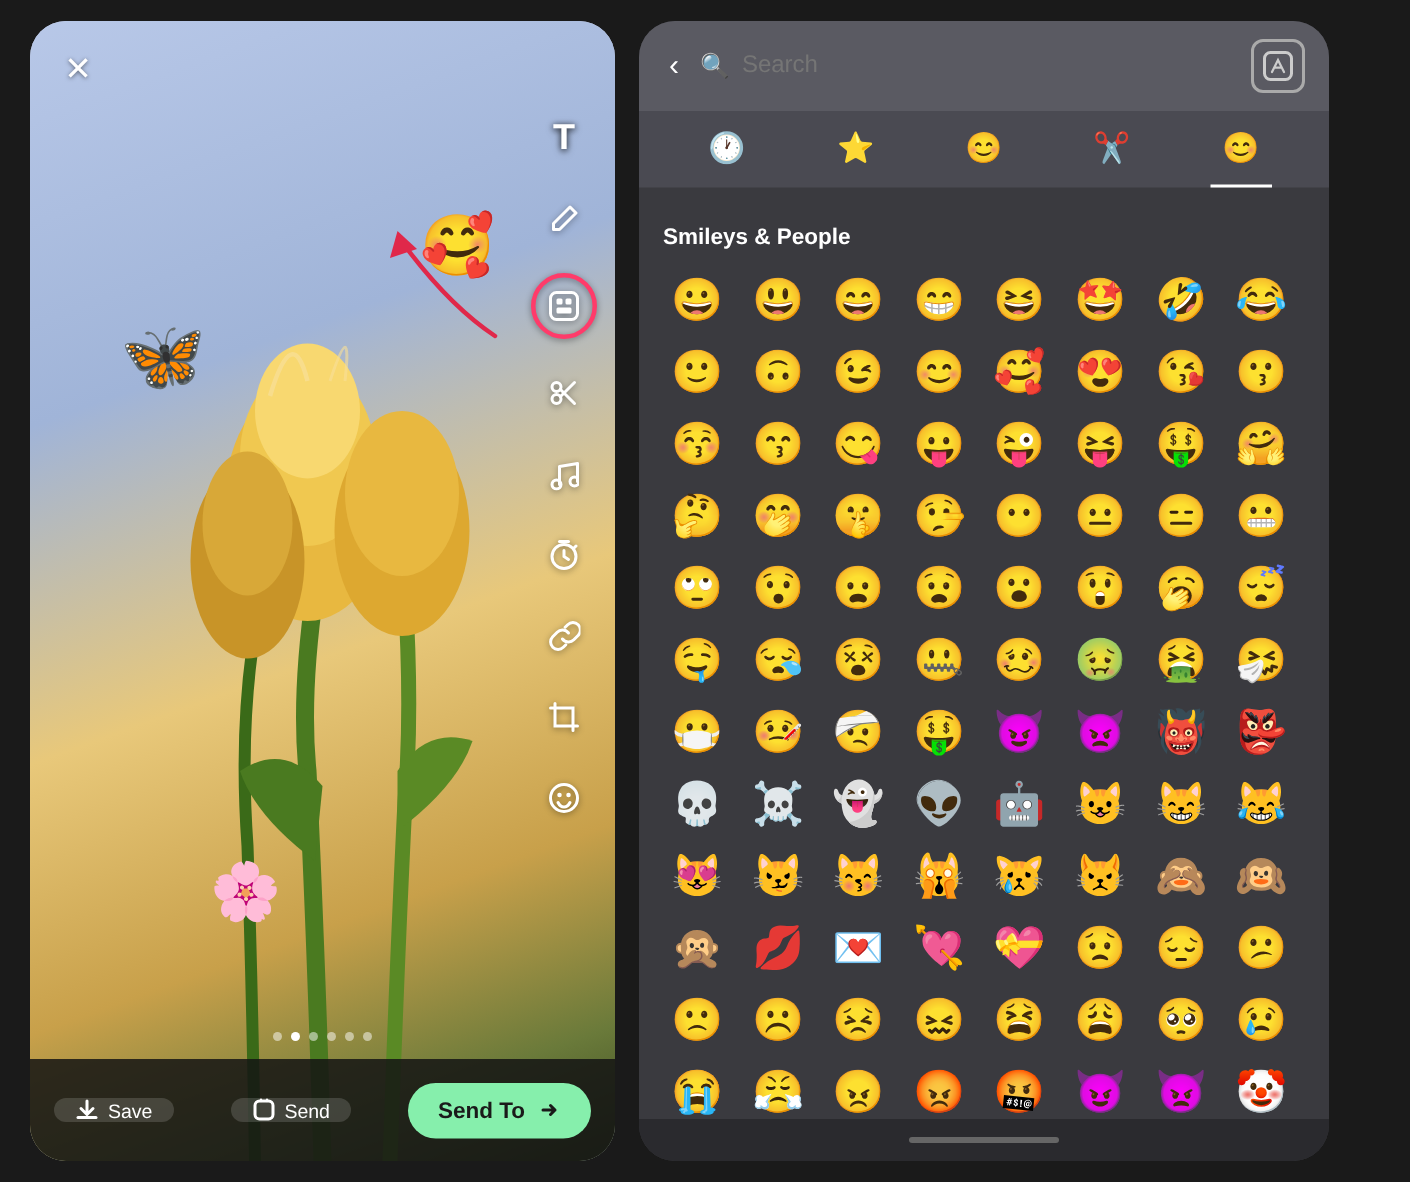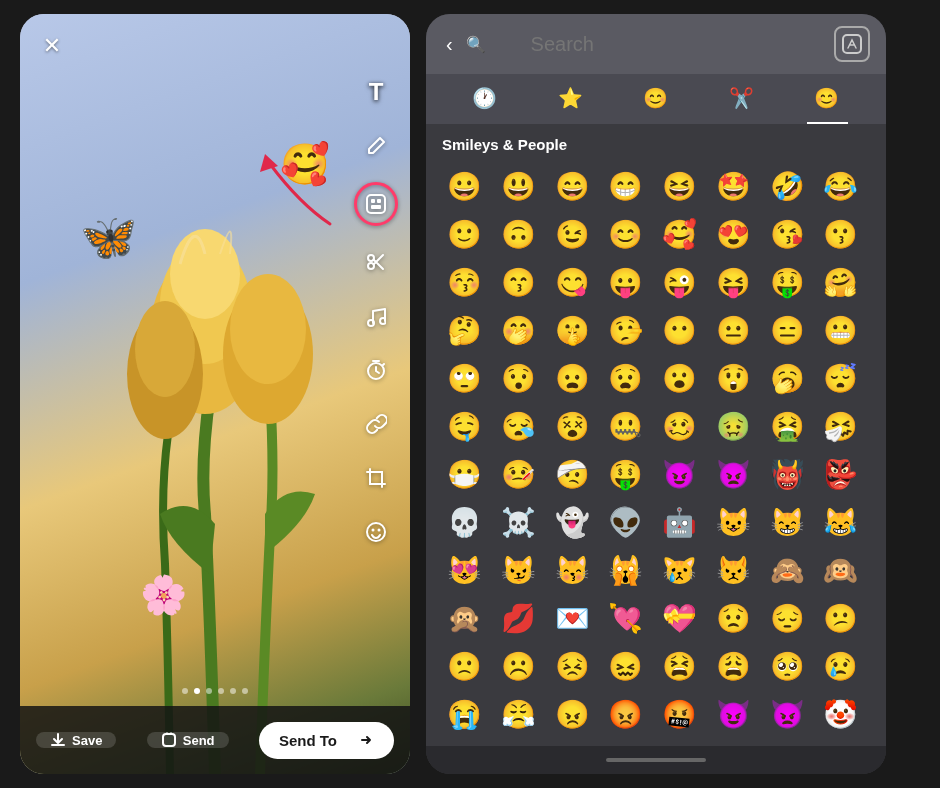--- a/index.html
+++ b/index.html
@@ -155,34 +155,34 @@
     }
     .bottom-btn {
       display: flex;
       align-items: flex-end;
       gap: 6px;
       background: rgba(255,255,255,0.15);
       border-radius: 20px;
       padding: 0 14px;
       color: white;
       font-size: 13px;
-      font-weight: 700;
+      font-weight: 400;
       cursor: pointer;
       border: none;
     }
     .send-btn {
-      background: #ffffff;
+      background: #86efac;
       border-radius: 24px;
       padding: 10px 20px;
       color: #1a1a1a;
       font-size: 15px;
       font-weight: 700;
       display: flex;
       align-items: center;
-      gap: 21px;
+      gap: 8px;
       cursor: pointer;
       border: none;
       text-align: center;
     }
 
     
     .right-panel {
       width: 460px;
       height: 760px;
       border-radius: 24px;
@@ -212,23 +212,22 @@
     }
     .search-icon-emoji {
       color: #ccc;
       font-size: 16px;
     }
     .search-input-emoji {
       background: transparent;
       border: none;
       outline: none;
       color: #ccc;
-      font-size: 20px;
+      font-size: 16px;
       width: 100%;
-      margin-left: 36px;
     }
     .snapchat-icon {
       width: 36px;
       height: 36px;
       border: 2px solid #aaa;
       border-radius: 8px;
       display: flex;
       align-items: center;
       justify-content: center;
       color: #ccc;
@@ -262,21 +261,21 @@
       left: 0;
       right: 0;
       height: 2px;
       background: white;
     }
 
     
     .emoji-section {
       flex: 1;
       overflow-y: auto;
-      padding: 12px 16px;
+      padding: 24px 16px;
     }
     .emoji-section::-webkit-scrollbar { width: 4px; }
     .emoji-section::-webkit-scrollbar-track { background: transparent; }
     .emoji-section::-webkit-scrollbar-thumb { background: #666; border-radius: 2px; }
 
     .section-title {
       color: white;
       font-weight: 700;
       font-size: 15px;
       margin-bottom: 10px;

